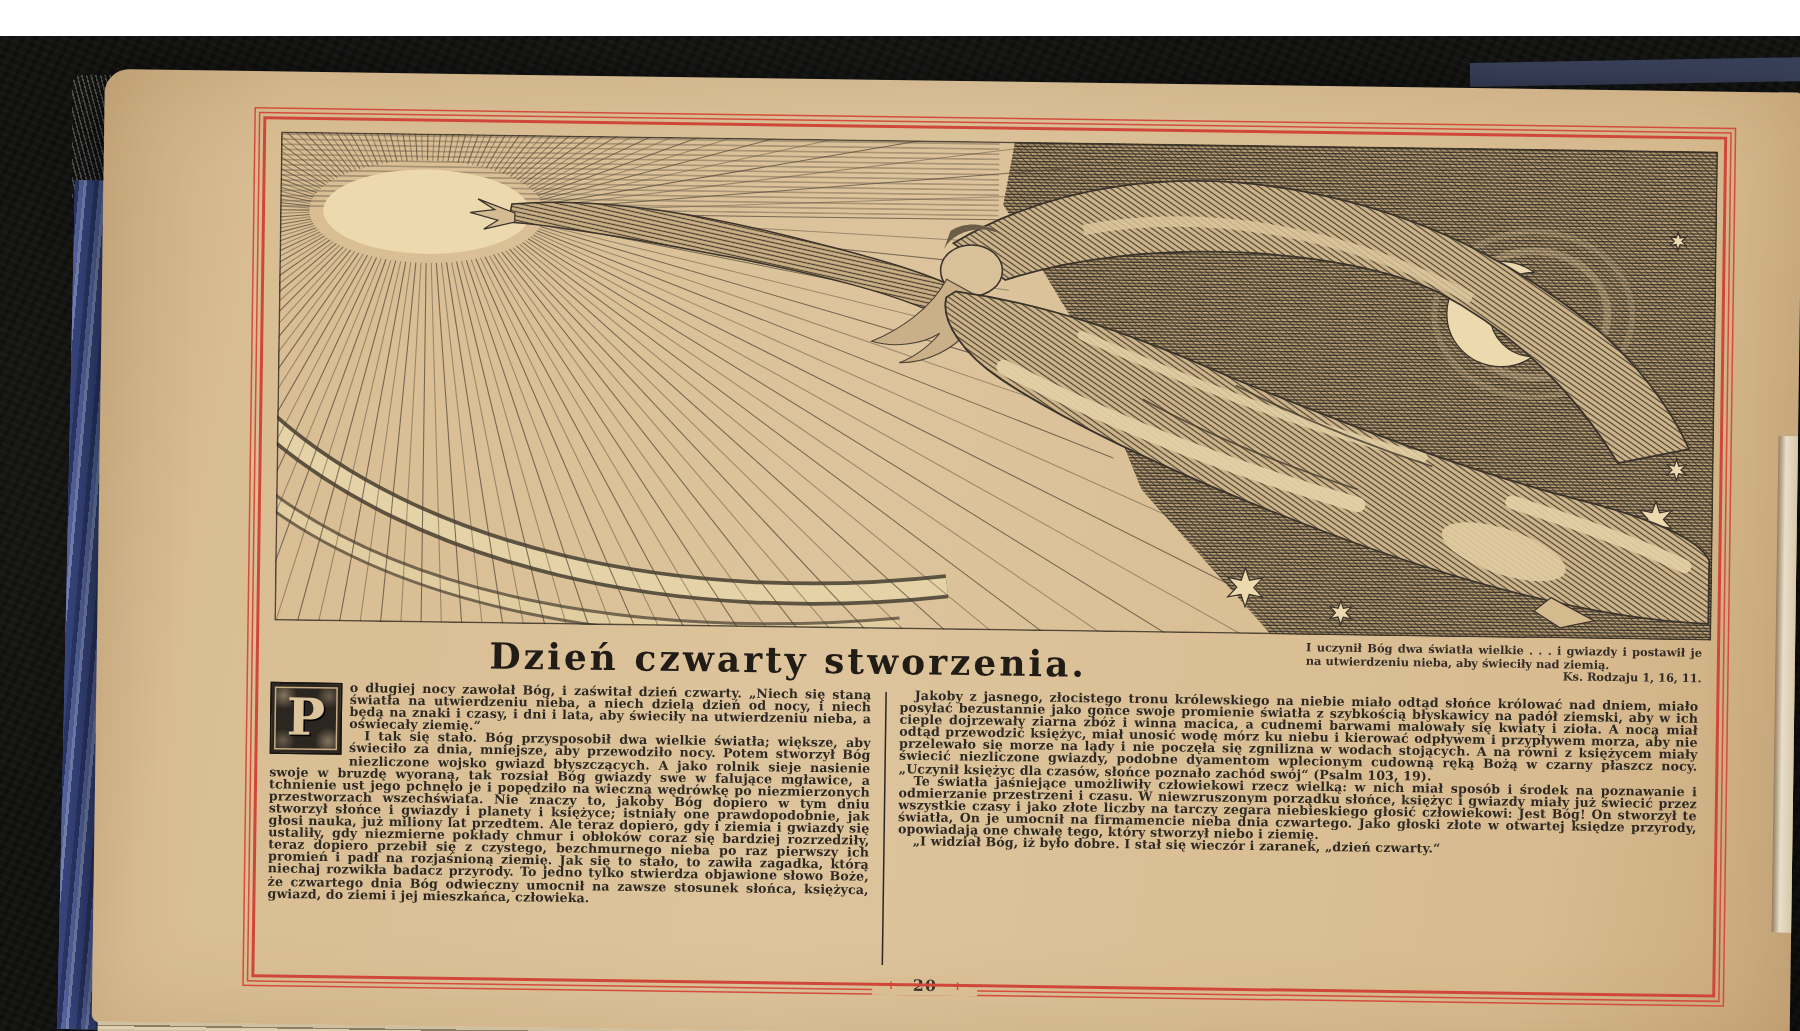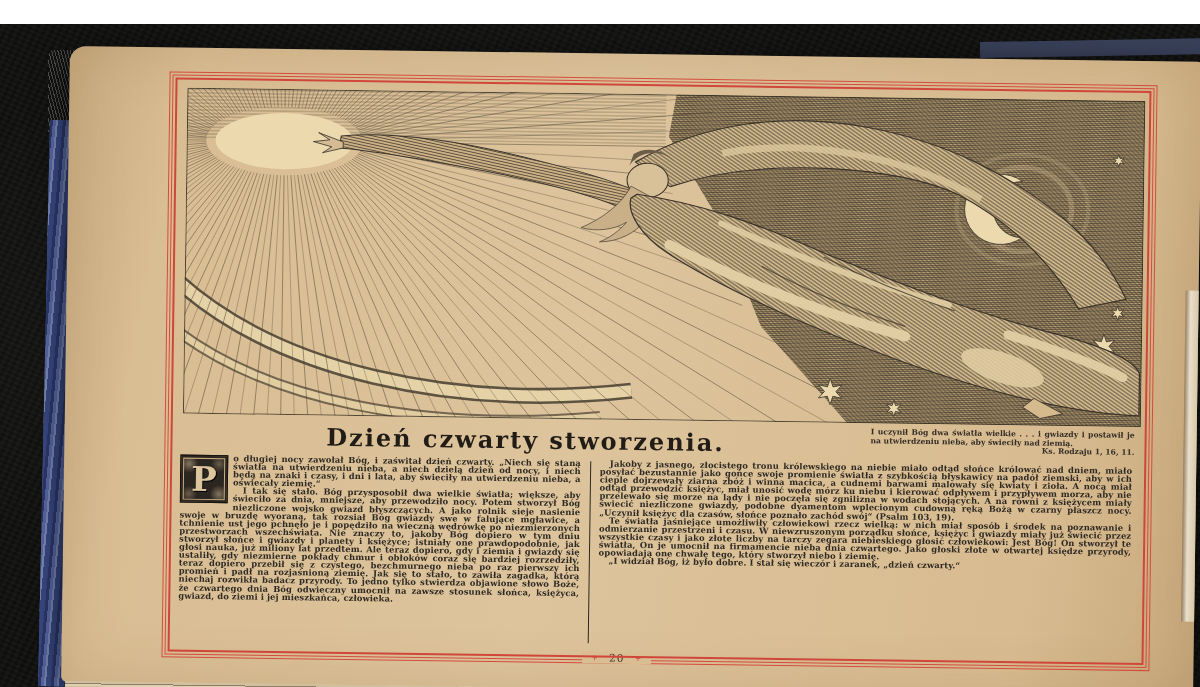--- a/index.html
+++ b/index.html
@@ -60,21 +60,21 @@
   .dropcap{float:left;width:46px;height:46px;margin:1px 5px 1px 0;position:relative;
     background:#2c2620;border:1px solid #171310;box-shadow:inset 0 0 0 2px #2c2620, inset 0 0 0 3px #c8ab80;
     background-image:radial-gradient(circle 8px at 8px 8px, rgba(220,196,156,.5), transparent 9px),
       radial-gradient(circle 8px at 38px 38px, rgba(220,196,156,.5), transparent 9px),
       radial-gradient(circle 7px at 38px 8px, rgba(220,196,156,.35), transparent 8px),
       radial-gradient(circle 7px at 8px 38px, rgba(220,196,156,.35), transparent 8px);
     text-align:center;}
   .dropcap span{font-size:34px;line-height:46px;font-weight:700;color:#dcc49c;text-shadow:1px 1px 0 #000;}
   
   .pagenum-box{position:absolute;left:46%;bottom:-10px;transform:translateX(-50%);
-    background:#d9bd93;padding:0 9px;font-size:10.5px;font-weight:400;color:#3a332b;letter-spacing:1px;white-space:nowrap;}
+    background:#d9bd93;padding:0 9px;font-size:10.5px;font-weight:700;color:#3a332b;letter-spacing:1px;white-space:nowrap;}
   .pagenum-box .mark{color:#d0473a;font-size:8px;font-family:"DejaVu Sans",sans-serif;position:relative;top:-1px;}
   .pagenum-box .num{margin:0 10px;}
 </style>
 </head>
 <body>
 
 <div class="scene">
   <div class="cover-strip"></div>
   <div class="cloth"></div>
   <div class="marble"></div>

